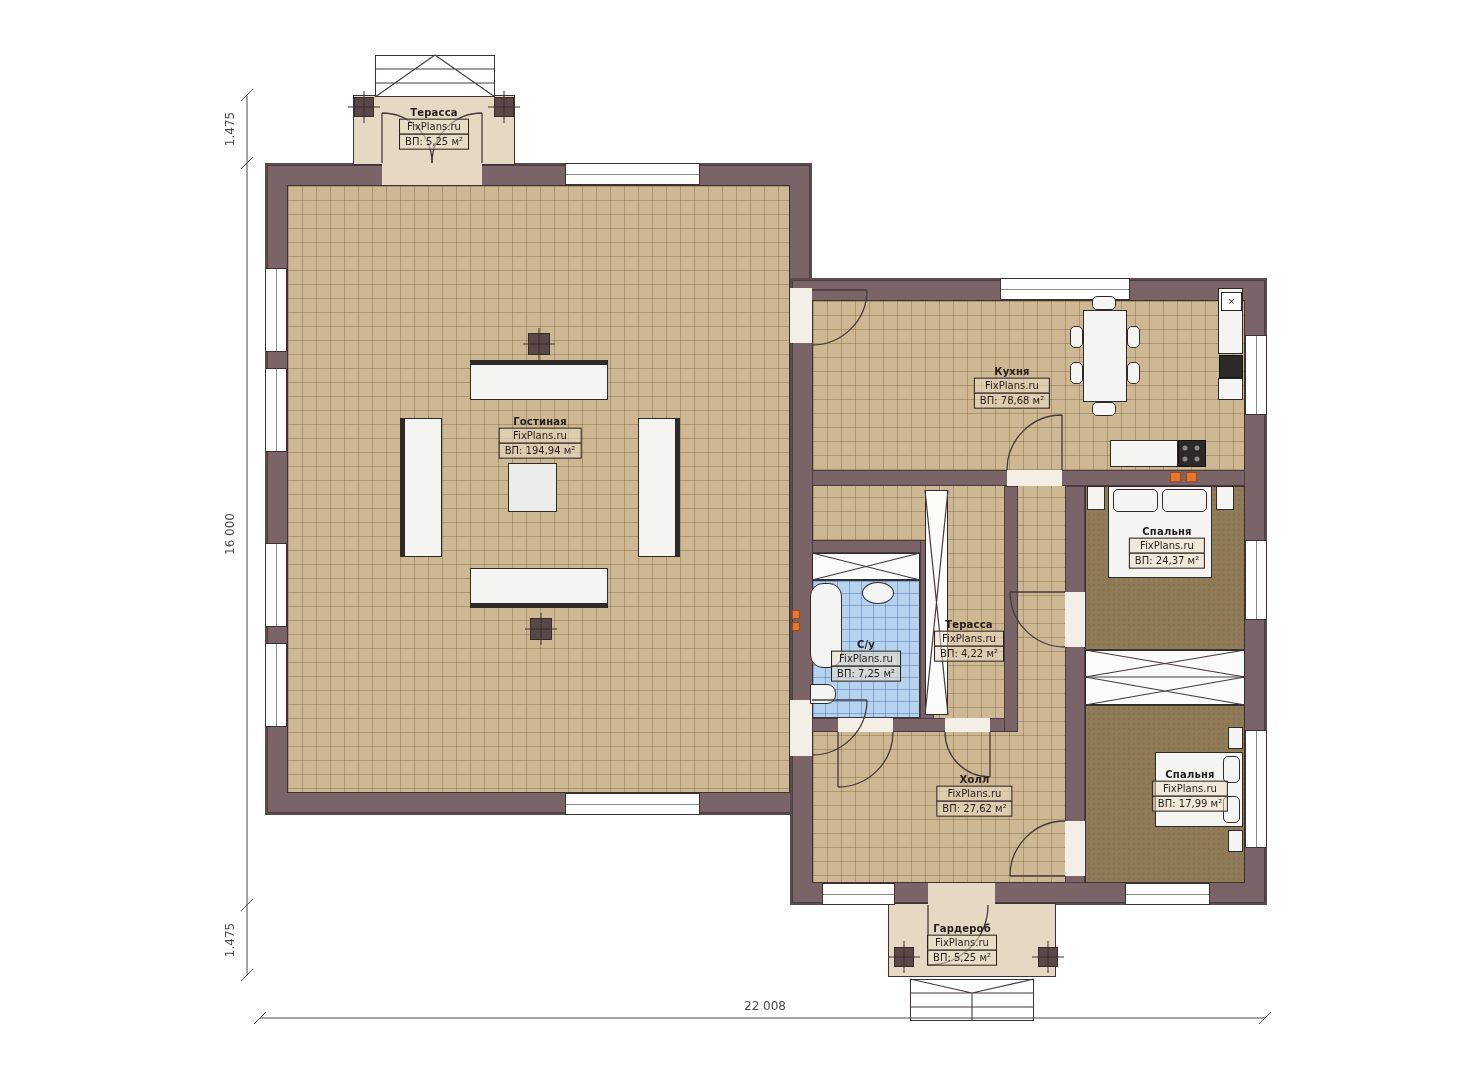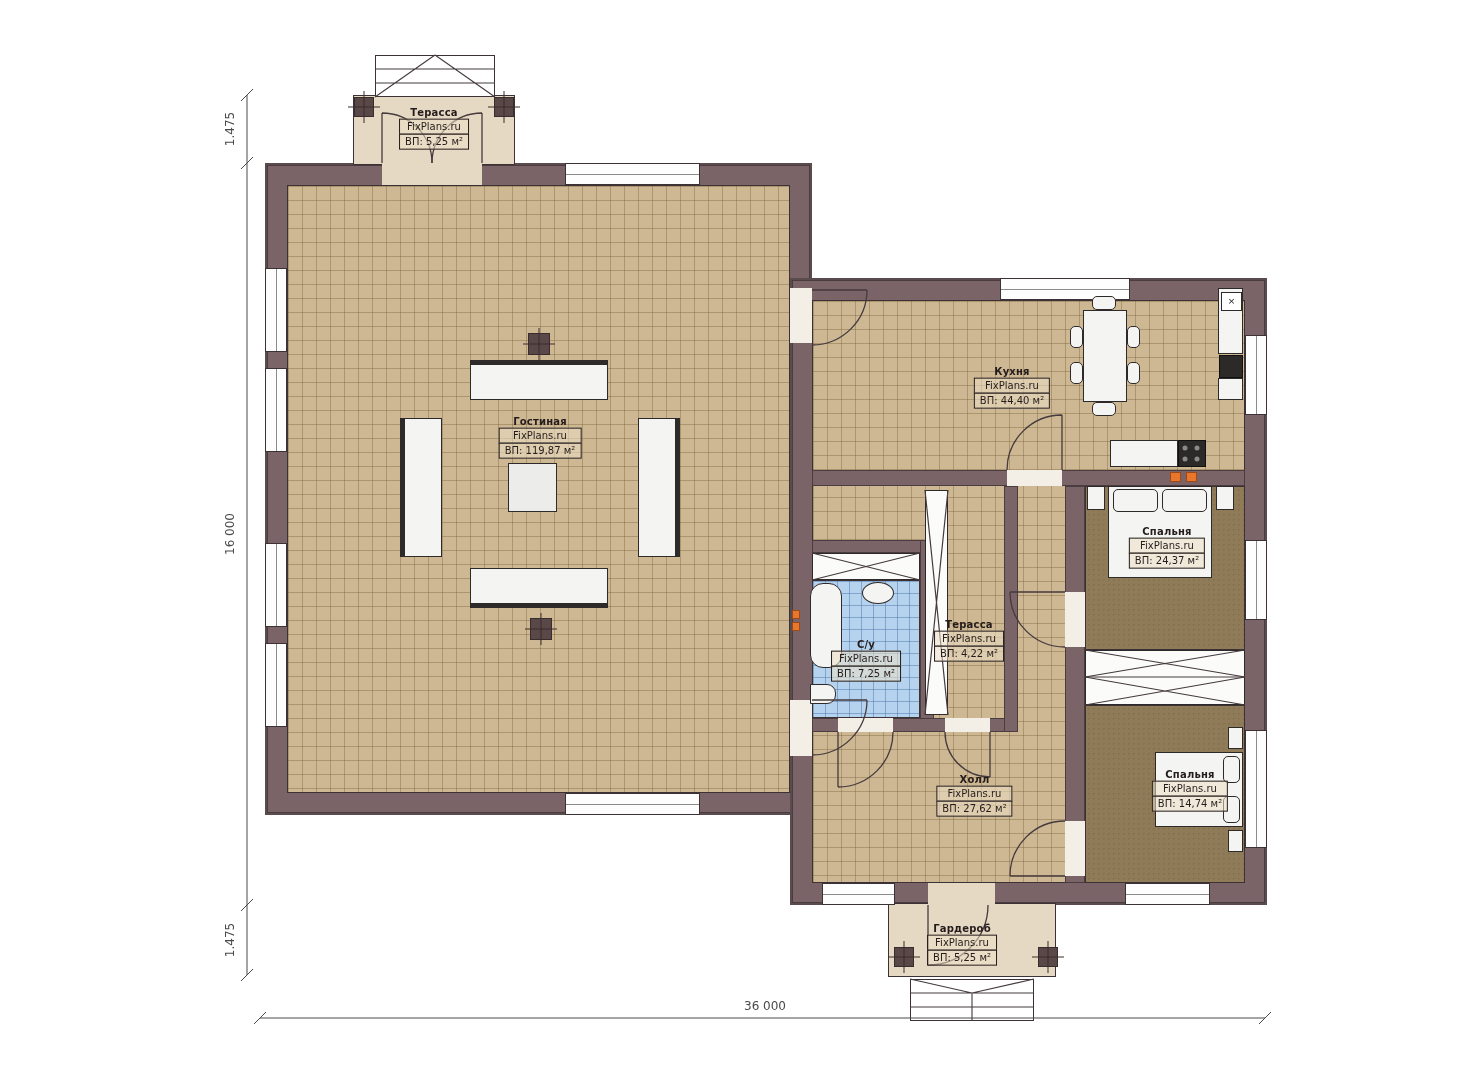--- a/index.html
+++ b/index.html
@@ -190,36 +190,36 @@
       <path d="M247,95 L247,975"></path>
       <path d="M241,101 L253,89 M241,169 L253,157 M241,911 L253,899 M241,981 L253,969"></path>
       <path d="M260,1018 L1265,1018"></path>
       <path d="M254,1024 L266,1012 M1259,1024 L1271,1012"></path>
     </g>
   </svg>
 
   <div class="dim v" style="left:200px;top:122px;width:60px;">1.475</div>
   <div class="dim v" style="left:200px;top:527px;width:60px;">16 000</div>
   <div class="dim v" style="left:200px;top:933px;width:60px;">1.475</div>
-  <div class="dim" style="left:720px;top:999px;width:90px;">36 000</div>
+  <div class="dim" style="left:720px;top:999px;width:90px;">22 008</div>
 
   <div class="room-label" style="left:434px;top:128px;">
     <div class="rl-name">Терасса</div>
     <span class="rl-box">FixPlans.ru</span>
     <span class="rl-box">ВП: 5,25 м²</span>
   </div>
   <div class="room-label" style="left:540px;top:437px;">
     <div class="rl-name">Гостиная</div>
     <span class="rl-box">FixPlans.ru</span>
-    <span class="rl-box">ВП: 119,87 м²</span>
+    <span class="rl-box">ВП: 194,94 м²</span>
   </div>
   <div class="room-label" style="left:1012px;top:387px;">
     <div class="rl-name">Кухня</div>
     <span class="rl-box">FixPlans.ru</span>
-    <span class="rl-box">ВП: 44,40 м²</span>
+    <span class="rl-box">ВП: 78,68 м²</span>
   </div>
   <div class="room-label" style="left:866px;top:660px;">
     <div class="rl-name">С/у</div>
     <span class="rl-box">FixPlans.ru</span>
     <span class="rl-box">ВП: 7,25 м²</span>
   </div>
   <div class="room-label" style="left:969px;top:640px;">
     <div class="rl-name">Терасса</div>
     <span class="rl-box">FixPlans.ru</span>
     <span class="rl-box">ВП: 4,22 м²</span>
@@ -230,21 +230,21 @@
     <span class="rl-box">ВП: 24,37 м²</span>
   </div>
   <div class="room-label" style="left:968px;top:795px;padding-left:13px;">
     <div class="rl-name">Холл</div>
     <span class="rl-box">FixPlans.ru</span>
     <span class="rl-box">ВП: 27,62 м²</span>
   </div>
   <div class="room-label" style="left:1190px;top:790px;">
     <div class="rl-name">Спальня</div>
     <span class="rl-box">FixPlans.ru</span>
-    <span class="rl-box">ВП: 14,74 м²</span>
+    <span class="rl-box">ВП: 17,99 м²</span>
   </div>
   <div class="room-label" style="left:962px;top:944px;">
     <div class="rl-name">Гардероб</div>
     <span class="rl-box">FixPlans.ru</span>
     <span class="rl-box">ВП: 5,25 м²</span>
   </div>
 
 </div>
 
 </body></html>

